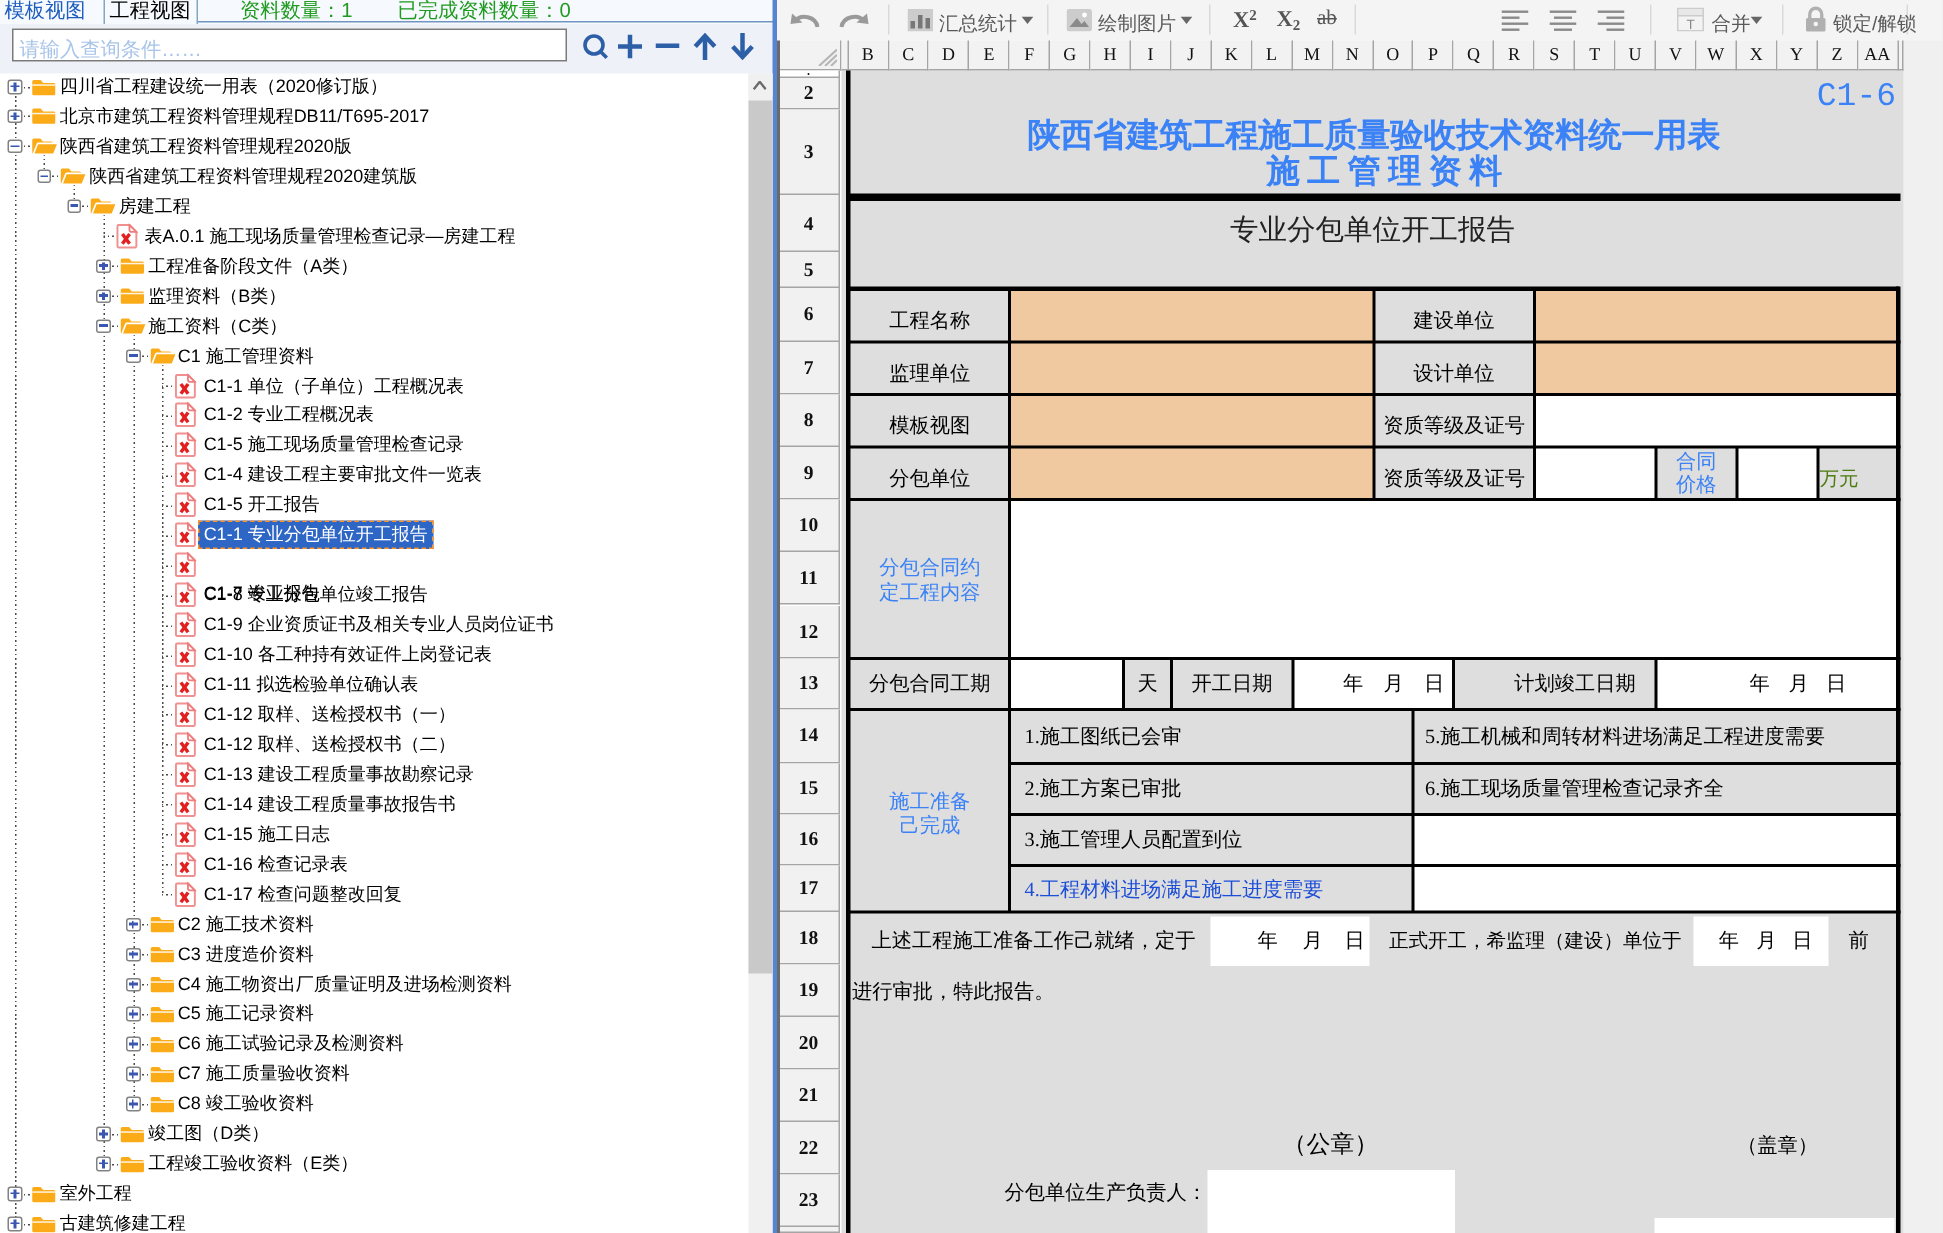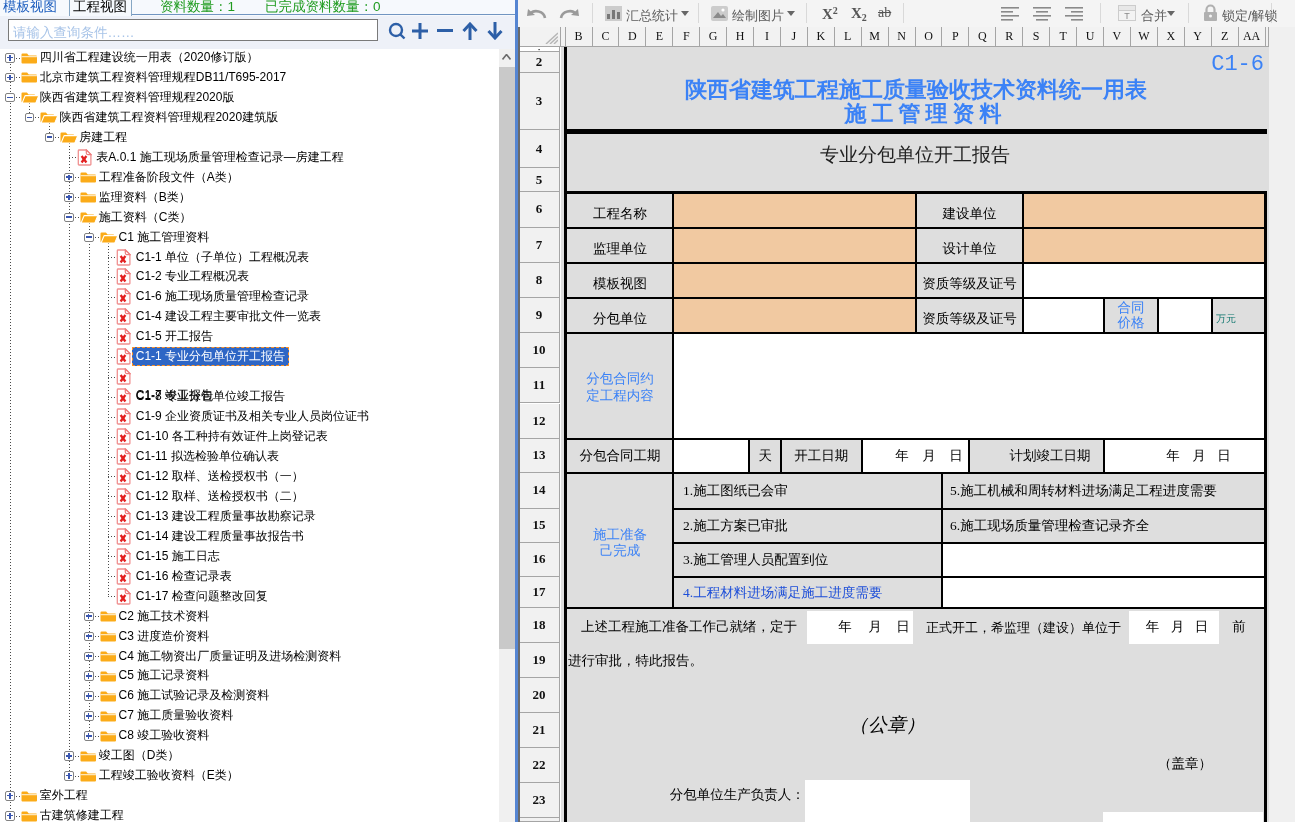--- a/index.html
+++ b/index.html
@@ -207,21 +207,21 @@
 <div class="ftext" style="font-size:19px;color:#222;left:915px;top:154px;transform:translate(-50%,-50%);">专业分包单位开工报告</div>
 <div class="ftext" style="font-size:13.5px;color:#000;left:619.89px;top:213.5px;transform:translate(-50%,-50%);">工程名称</div>
 <div class="ftext" style="font-size:13.5px;color:#000;left:969.4000000000001px;top:213.5px;transform:translate(-50%,-50%);">建设单位</div>
 <div class="ftext" style="font-size:13.5px;color:#000;left:619.89px;top:248.5px;transform:translate(-50%,-50%);">监理单位</div>
 <div class="ftext" style="font-size:13.5px;color:#000;left:969.4000000000001px;top:237px;transform:translate(-50%,-50%);margin-top:12px;">设计单位</div>
 <div class="ftext" style="font-size:13.5px;color:#000;left:619.89px;top:283.5px;transform:translate(-50%,-50%);">模板视图</div>
 <div class="ftext" style="font-size:13.5px;color:#000;left:969.4000000000001px;top:283.5px;transform:translate(-50%,-50%);">资质等级及证号</div>
 <div class="ftext" style="font-size:13.5px;color:#000;left:619.89px;top:318.5px;transform:translate(-50%,-50%);">分包单位</div>
 <div class="ftext" style="font-size:13.5px;color:#000;left:969.4000000000001px;top:318.5px;transform:translate(-50%,-50%);">资质等级及证号</div>
 <div class="ftext ctr" style="left:1104.0px;top:298.3px;width:53.840000000000146px;height:35.0px;line-height:1.1;">合同<br>价格</div>
-<div class="ftext" style="font-size:10px;color:#0f766e;left:1226px;top:318.5px;transform:translate(-50%,-50%);">万元</div>
+<div class="ftext" style="font-size:13px;color:#4d7c0f;left:1226px;top:318.5px;transform:translate(-50%,-50%);">万元</div>
 <div class="ftext" style="left:619.89px;top:387.2px;transform:translate(-50%,-50%);text-align:center;line-height:16.5px;">分包合同约<br>定工程内容</div>
 <div class="ftext" style="font-size:13.5px;color:#000;left:619.89px;top:455.5px;transform:translate(-50%,-50%);">分包合同工期</div>
 <div class="ftext" style="font-size:13.5px;color:#000;left:765.13px;top:455.5px;transform:translate(-50%,-50%);">天</div>
 <div class="ftext" style="font-size:13.5px;color:#000;left:821.34px;top:455.5px;transform:translate(-50%,-50%);">开工日期</div>
 <div class="ftext" style="font-size:13.5px;color:#000;left:902px;top:455.5px;transform:translate(-50%,-50%);">年</div>
 <div class="ftext" style="font-size:13.5px;color:#000;left:929px;top:455.5px;transform:translate(-50%,-50%);">月</div>
 <div class="ftext" style="font-size:13.5px;color:#000;left:956px;top:455.5px;transform:translate(-50%,-50%);">日</div>
 <div class="ftext" style="font-size:13.5px;color:#000;left:1050px;top:455.5px;transform:translate(-50%,-50%);">计划竣工日期</div>
 <div class="ftext" style="font-size:13.5px;color:#000;left:1173px;top:455.5px;transform:translate(-50%,-50%);">年</div>
 <div class="ftext" style="font-size:13.5px;color:#000;left:1199px;top:455.5px;transform:translate(-50%,-50%);">月</div>
@@ -236,21 +236,21 @@
 <div class="ftext" style="font-size:13.5px;color:#000;left:581px;top:627px;transform:translate(0,-50%);">上述工程施工准备工作己就绪，定于</div>
 <div class="ftext" style="font-size:13.5px;color:#000;left:845px;top:627px;transform:translate(-50%,-50%);">年</div>
 <div class="ftext" style="font-size:13.5px;color:#000;left:875px;top:627px;transform:translate(-50%,-50%);">月</div>
 <div class="ftext" style="font-size:13.5px;color:#000;left:903px;top:627px;transform:translate(-50%,-50%);">日</div>
 <div class="ftext" style="font-size:13px;color:#000;left:926px;top:627px;transform:translate(0,-50%);">正式开工，希监理（建设）单位于</div>
 <div class="ftext" style="font-size:13.5px;color:#000;left:1152.5px;top:627px;transform:translate(-50%,-50%);">年</div>
 <div class="ftext" style="font-size:13.5px;color:#000;left:1177.5px;top:627px;transform:translate(-50%,-50%);">月</div>
 <div class="ftext" style="font-size:13.5px;color:#000;left:1201.5px;top:627px;transform:translate(-50%,-50%);">日</div>
 <div class="ftext" style="font-size:13.5px;color:#000;left:1239px;top:627px;transform:translate(-50%,-50%);">前</div>
 <div class="ftext" style="font-size:13.5px;color:#000;left:568px;top:661px;transform:translate(0,-50%);">进行审批，特此报告。</div>
-<div class="ftext" style="font-size:19px;color:#000;left:887px;top:724px;transform:translate(-50%,-50%);font-style:italic;">（公章）</div>
+<div class="ftext" style="font-size:16px;color:#000;left:887px;top:764px;transform:translate(-50%,-50%);">（公章）</div>
 <div class="ftext" style="font-size:13.5px;color:#000;left:1185px;top:764px;transform:translate(-50%,-50%);">（盖章）</div>
 <div class="ftext" style="font-size:13.5px;color:#000;left:669.7px;top:794.5px;transform:translate(0,-50%);">分包单位生产负责人：</div>
 <div class="abs" style="left:0;top:0;width:516px;height:822px;background:#fff;"></div>
 <div class="abs" style="left:0;top:0;width:516px;height:15.5px;background:#f6f9fd;"></div>
 <div class="abs" style="left:132px;top:13.8px;width:384px;height:1.5px;background:#7195c1;"></div>
 <div class="abs" style="left:68.5px;top:0;width:63.5px;height:15.5px;border-left:1px solid #86a7c4;border-right:1px solid #86a7c4;box-sizing:border-box;"></div>
 <div class="abs" style="left:3px;top:-2px;font-size:13.5px;color:#1b5cbe;">模板视图</div>
 <div class="abs" style="left:73px;top:-2px;font-size:13.5px;color:#000;">工程视图</div>
 <div class="abs" style="left:160px;top:-2px;font-size:13.5px;color:#1f9b1f;">资料数量：1</div>
 <div class="abs" style="left:265px;top:-2px;font-size:13.5px;color:#1f9b1f;">已完成资料数量：0</div>
@@ -386,21 +386,21 @@
 <div class="tree-item" style="left:135.75px;top:269.45px;">C1-2 专业工程概况表</div>
 <div class="doth" style="left:108.25px;top:296.9px;width:8.5px;"></div>
 <div class="abs" style="left:116.25px;top:288.4px;"><svg width="15" height="17" viewBox="0 0 15 17">
       <path d="M1.3 1.8 a0.8 0.8 0 0 1 0.8-0.8 h7.2 l4.6 4.6 v9.6 a0.8 0.8 0 0 1 -0.8 0.8 h-11 a0.8 0.8 0 0 1 -0.8-0.8 Z" fill="#fff" stroke="#f09090" stroke-width="1.3"></path>
       <path d="M9.3 1 l4.6 4.6 h-3.1 a1.5 1.5 0 0 1 -1.5 -1.5 Z" fill="#fff" stroke="#ee7d7d" stroke-width="1.2"></path>
       <g stroke="#e32020" stroke-width="2.3" stroke-linecap="butt">
         <line x1="4.6" y1="7" x2="9.4" y2="13.5"></line>
         <line x1="9.4" y1="7" x2="4.6" y2="13.5"></line>
       </g>
     </svg></div>
-<div class="tree-item" style="left:135.75px;top:289.4px;">C1-6 施工现场质量管理检查记录</div>
+<div class="tree-item" style="left:135.75px;top:289.4px;">C1-5 施工现场质量管理检查记录</div>
 <div class="doth" style="left:108.25px;top:316.84999999999997px;width:8.5px;"></div>
 <div class="abs" style="left:116.25px;top:308.34999999999997px;"><svg width="15" height="17" viewBox="0 0 15 17">
       <path d="M1.3 1.8 a0.8 0.8 0 0 1 0.8-0.8 h7.2 l4.6 4.6 v9.6 a0.8 0.8 0 0 1 -0.8 0.8 h-11 a0.8 0.8 0 0 1 -0.8-0.8 Z" fill="#fff" stroke="#f09090" stroke-width="1.3"></path>
       <path d="M9.3 1 l4.6 4.6 h-3.1 a1.5 1.5 0 0 1 -1.5 -1.5 Z" fill="#fff" stroke="#ee7d7d" stroke-width="1.2"></path>
       <g stroke="#e32020" stroke-width="2.3" stroke-linecap="butt">
         <line x1="4.6" y1="7" x2="9.4" y2="13.5"></line>
         <line x1="9.4" y1="7" x2="4.6" y2="13.5"></line>
       </g>
     </svg></div>
 <div class="tree-item" style="left:135.75px;top:309.34999999999997px;">C1-4 建设工程主要审批文件一览表</div>

